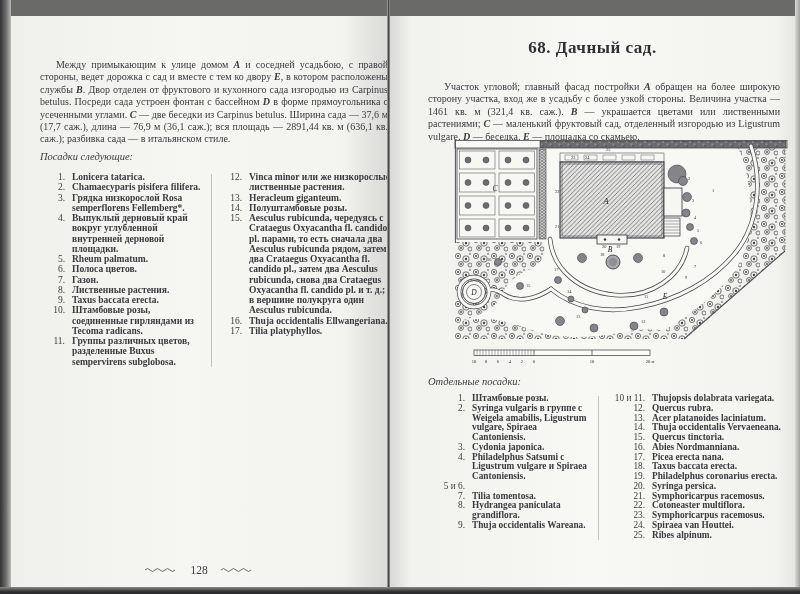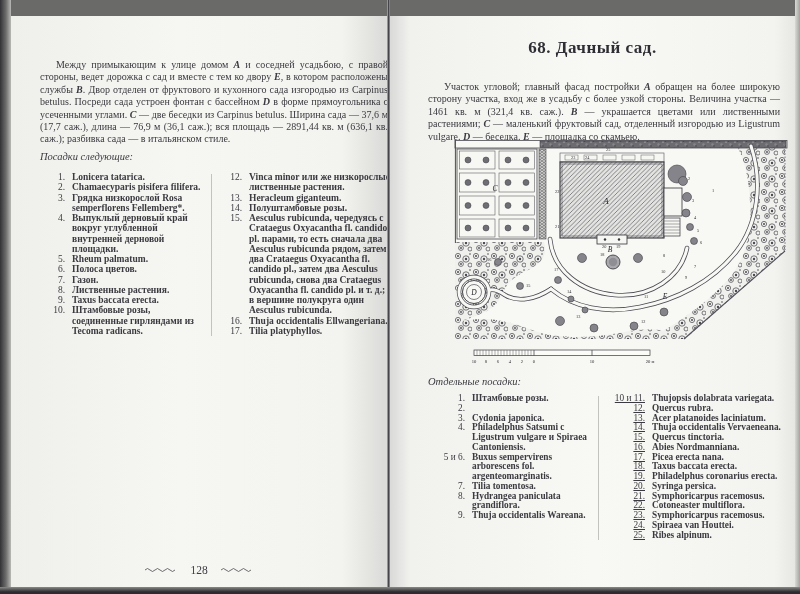--- a/index.html
+++ b/index.html
@@ -22,21 +22,21 @@
   .para b{font-weight:bold;font-style:italic;}
   .list-heading{position:absolute;text-align:left;font-style:italic;font-size:10.5px;}
   .cols{position:absolute;display:flex;align-items:stretch;}
   .col-divider{width:1px;background:#c2c2be;margin:2px 6px 0 6px;}
   .plist{font-size:9.5px;line-height:1.08;}
   .pl-row{display:flex;}
   .pl-num{flex:none;width:24px;text-align:right;padding-right:7px;}
   .pl-text{flex:1;font-weight:bold;}
   .page-right .plist{font-size:9.3px;line-height:1.05;}
   .plist-c1r .pl-num{width:30px;}
-  .plist-wide .pl-num{width:40px;text-decoration:underline;}
+  .plist-wide .pl-num{width:40px;}
   .page-title{position:absolute;width:100%;text-align:center;font-weight:bold;font-size:17px;letter-spacing:.5px;color:#2e2e34;}
   .footer{position:absolute;width:100%;display:flex;justify-content:center;align-items:center;gap:12px;}
   .footer .pgnum{font-size:11.5px;color:#3c3c42;}
   .plan-wrap{position:absolute;}
   .plan-svg{display:block;}
   .pl-big{font-style:italic;font-size:9px;fill:#26262c;}
   .pl-mid{font-style:italic;font-size:7.5px;fill:#26262c;}
   .pn{font-size:4.3px;fill:#2a2a30;}
   .sn{font-size:4.6px;fill:#2a2a30;text-anchor:middle;}
   svg text{font-family:"Liberation Serif",serif;}
@@ -85,20 +85,24 @@
             <span class="pl-num">8.</span>
             <span class="pl-text">Лиственные растения.</span>
           </div>
           <div class="pl-row">
             <span class="pl-num">9.</span>
             <span class="pl-text">Taxus baccata erecta.</span>
           </div>
           <div class="pl-row">
             <span class="pl-num">10.</span>
             <span class="pl-text">Штамбовые розы, соединенные гирляндами из Tecoma radicans.</span>
+          </div>
+          <div class="pl-row">
+            <span class="pl-num">11.</span>
+            <span class="pl-text">Группы различных цветов, разделенные Buxus sempervirens subglobosa.</span>
           </div>
         </div>
       <div class="col-divider"></div>
       <div class="plist" style="flex:1;">
           <div class="pl-row">
             <span class="pl-num">12.</span>
             <span class="pl-text">Vinca minor или же низкорослые лиственные растения.</span>
           </div>
           <div class="pl-row">
             <span class="pl-num">13.</span>
@@ -357,32 +361,32 @@
 
     <div class="list-heading" style="left:38px;top:360px;width:352px;">Отдельные посадки:</div>
     <div class="cols" style="left:45px;top:378px;width:350px;">
       <div class="plist plist-c1r" style="flex:0 0 157px;">
           <div class="pl-row">
             <span class="pl-num">1.</span>
             <span class="pl-text">Штамбовые розы.</span>
           </div>
           <div class="pl-row">
             <span class="pl-num">2.</span>
+            <span class="pl-text">Syringa vulgaris в группе с Weigela amabilis, Ligustrum vulgare, Spiraea Cantoniensis.</span>
           </div>
           <div class="pl-row">
             <span class="pl-num">3.</span>
             <span class="pl-text">Cydonia japonica.</span>
           </div>
           <div class="pl-row">
             <span class="pl-num">4.</span>
             <span class="pl-text">Philadelphus Satsumi с Ligustrum vulgare и Spiraea Cantoniensis.</span>
           </div>
           <div class="pl-row">
             <span class="pl-num">5 и 6.</span>
-            <span class="pl-text">Buxus sempervirens arborescens fol. argenteomarginatis.</span>
           </div>
           <div class="pl-row">
             <span class="pl-num">7.</span>
             <span class="pl-text">Tilia tomentosa.</span>
           </div>
           <div class="pl-row">
             <span class="pl-num">8.</span>
             <span class="pl-text">Hydrangea paniculata grandiflora.</span>
           </div>
           <div class="pl-row">

